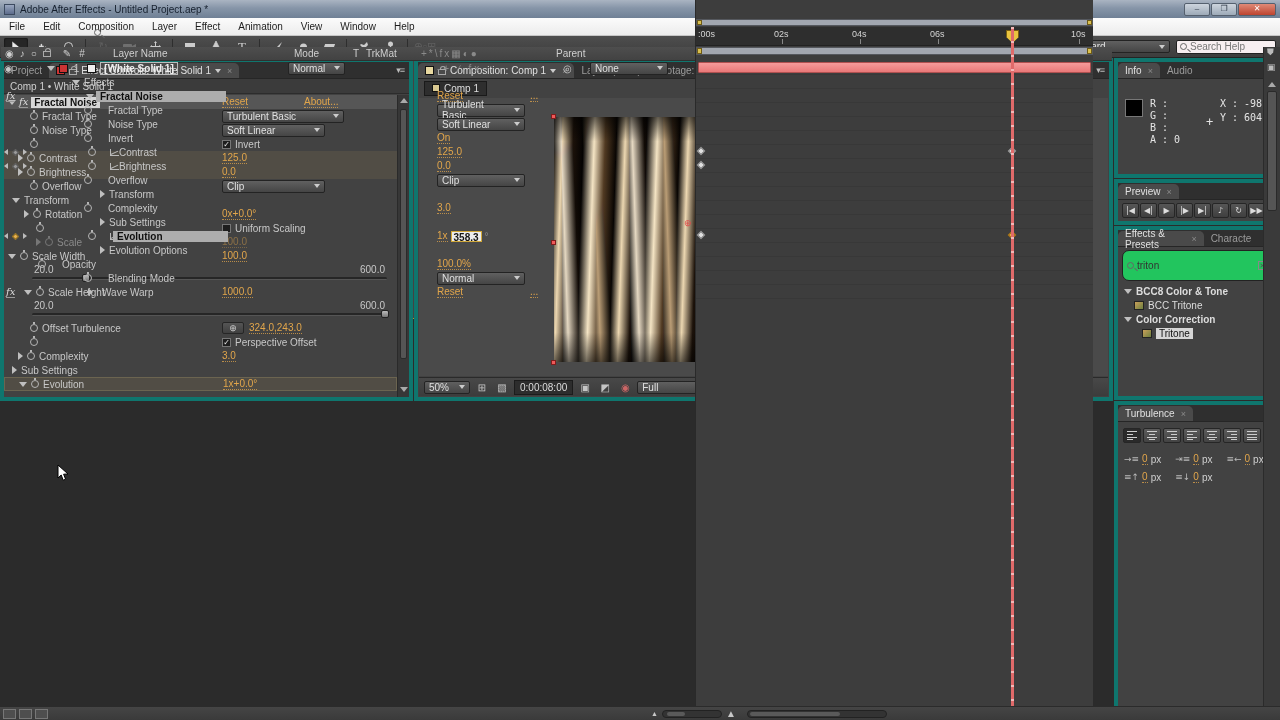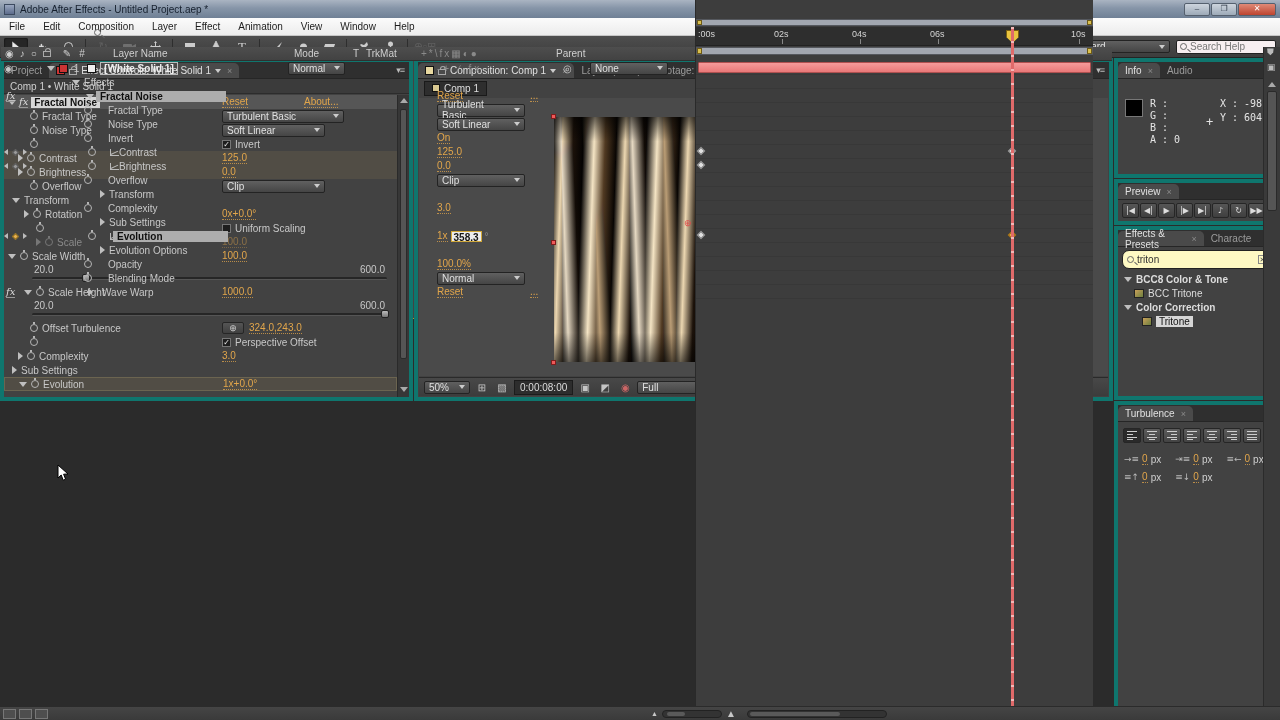--- a/index.html
+++ b/index.html
@@ -87,21 +87,21 @@
 .tcbox{background:#2d2d2d;border:1px solid #1c1c1c;padding:1px 5px;color:#ddd}
 
 #infopanel{left:1114px;top:58px;width:166px;height:120px}
 #infobody{position:relative;height:100%;font-family:"DejaVu Sans Mono",monospace;font-size:10px;color:#e4e4e4}
 #infoswatch{position:absolute;left:7px;top:20px;width:18px;height:18px;background:#000;border:1px solid #777}
 #previewpanel{left:1114px;top:179px;width:166px;height:46px}
 #pvbtns{display:flex;align-items:center;gap:1px;padding:3px 4px}
 .pvb{width:17px;height:15px;background:linear-gradient(#565656,#3f3f3f);border:1px solid #262626;border-radius:2px;
  display:flex;align-items:center;justify-content:center;color:#ddd;font-size:8px;font-family:"DejaVu Sans",sans-serif}
 #eppanel{left:1114px;top:226px;width:166px;height:174px}
-.searchbox{height:19px;background:#fef9c3;border:1px solid #222;border-radius:7px;display:flex;align-items:center;padding:0 4px;color:#333;gap:3px}
+.searchbox{height:31px;background:#22c55e;border:1px solid #222;border-radius:7px;display:flex;align-items:center;padding:0 4px;color:#333;gap:3px}
 .mag{width:7px;height:7px;border:1px solid #666;border-radius:50%;position:relative;flex:none}
 .mag:before{content:"";position:absolute;left:6px;top:6px;width:4px;height:1px;background:#666;transform:rotate(40deg)}
 .ep-r{display:flex;align-items:center;height:14px;padding-left:6px;gap:4px;color:#ddd;font-weight:bold}
 .ep-item{font-weight:normal}
 #parapanel{left:1114px;top:401px;width:166px;height:318px}
 .alignrow{display:flex;gap:2px;padding:6px 5px 4px 5px}
 .alb{width:18px;height:15px;background:linear-gradient(#5c5c5c,#434343);border:1px solid #262626;border-radius:2px;
  display:flex;flex-direction:column;justify-content:center;gap:2px;padding:2px 3px}
 .alb.active{background:#2a2a2a}
 .alb i{height:1px;background:#ccc}
@@ -834,21 +834,21 @@
       <span class="tl-v">
           <span class="ou">1x</span>
           <span class="evo-edit">358.3</span>
           <span class="dim">°</span>
         </span>
     </div>
     <div class="r" style="padding-left:100px">
       <i class="tw-r"></i>
         <span class="lab">Evolution Options</span>
     </div>
-    <div class="r" style="padding-left:84px">
+    <div class="r" style="padding-left:38px">
       <i class="sw"></i>
         <span class="lab" style="margin-left:16px">Opacity</span>
       <span class="tl-v">
           <span class="ou">100.0%</span>
         </span>
     </div>
     <div class="r" style="padding-left:84px">
       <i class="sw"></i>
         <span class="lab" style="margin-left:16px">Blending Mode</span>
       <span class="tl-v">

